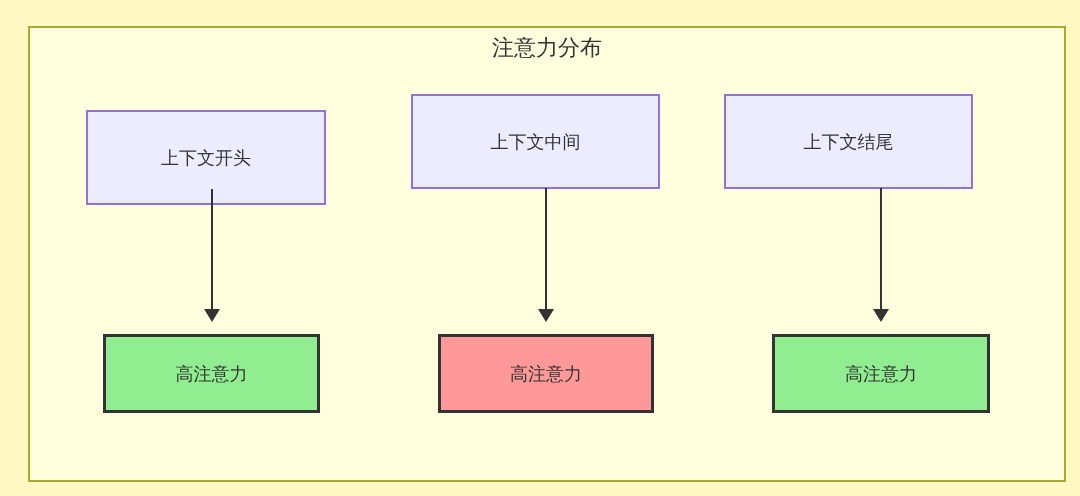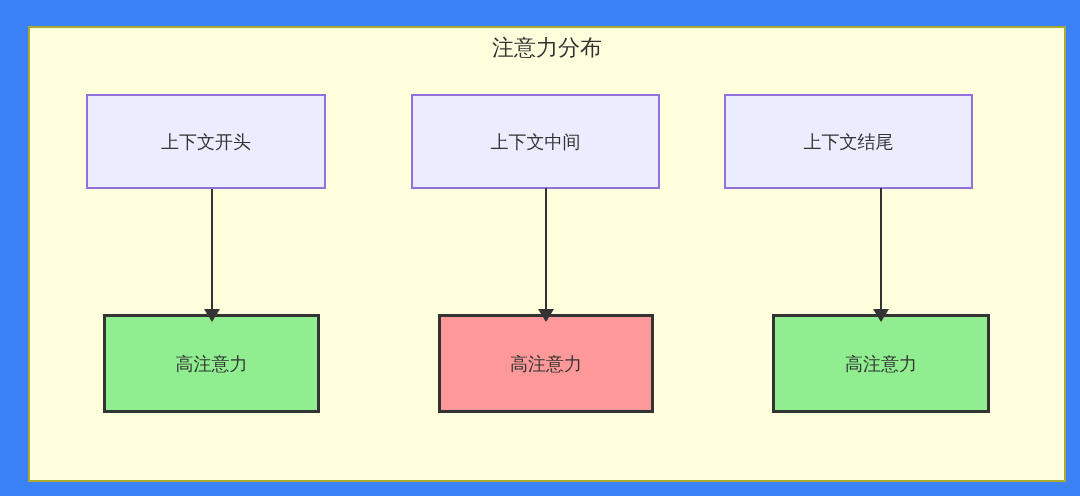--- a/index.html
+++ b/index.html
@@ -15,21 +15,21 @@
   }
   * { margin: 0; padding: 0; box-sizing: border-box; }
   html, body {
     background: #ffffff;
     font-family: "DejaVu Sans", "Liberation Sans", sans-serif;
   }
   .canvas {
     position: relative;
     width: 1080px;
     height: 496px;
-    background: #3b82f6;
+    background: #fef9c3;
     overflow: hidden;
   }
   .subgraph {
     position: absolute;
     left: 28px;
     top: 26px;
     width: 1038px;
     height: 456px;
     background: var(--container-bg);
     border: 2px solid var(--container-border);
@@ -53,27 +53,27 @@
     text-align: center;
   }
   .node.context {
     background: var(--node-bg);
     border: 2px solid var(--node-border);
     top: 94px;
     height: 95px;
   }
   .node.result {
     border: 3px solid var(--result-border);
-    top: 314px;
-    height: 99px;
+    top: 334px;
+    height: 79px;
   }
   .node.high { background: var(--high-bg); }
   .node.low  { background: var(--low-bg); }
 
-  .n1 { left: 86px;  width: 240px; }
+  .n1 { left: 86px;  width: 240px; margin-top: 16px; }
   .n2 { left: 411px; width: 249px; }
   .n3 { left: 724px; width: 249px; }
   .b1 { left: 103px; width: 217px; }
   .b2 { left: 438px; width: 216px; }
   .b3 { left: 772px; width: 218px; }
 
   .edges {
     position: absolute;
     left: 0;
     top: 0;

